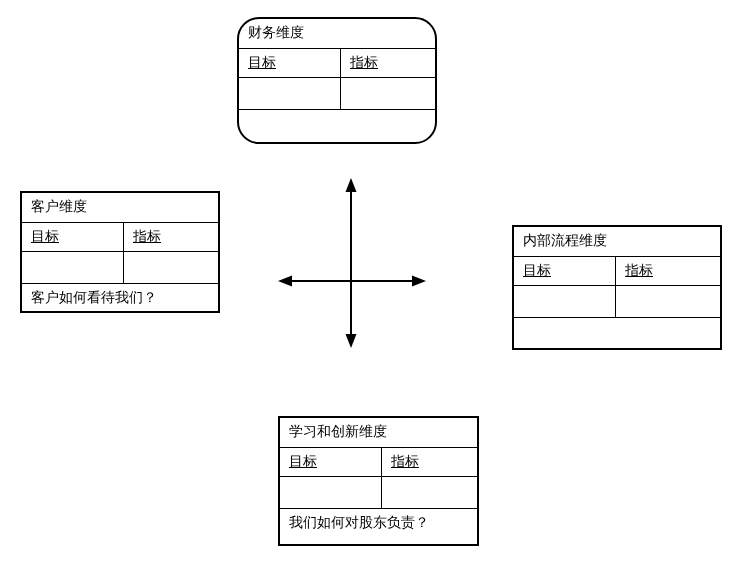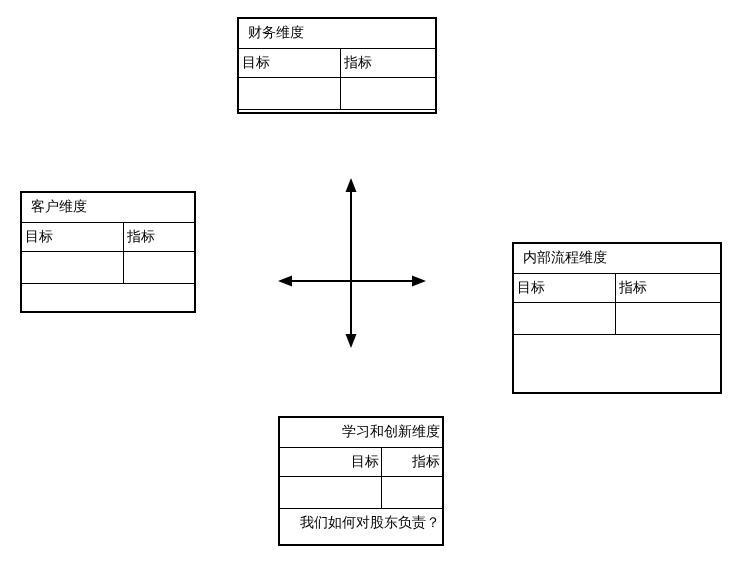--- a/index.html
+++ b/index.html
@@ -35,46 +35,47 @@
   .bsc-row.last {
     border-bottom: none;
   }
   .bsc-row.split {
     display: grid;
     grid-template-columns: 102px 1fr;
     padding: 0;
   }
   .bsc-cell {
     box-sizing: border-box;
-    padding: 5px 2px 0 3px;
+    padding: 5px 2px 0 9px;
     overflow: hidden;
     white-space: nowrap;
+    text-decoration: underline;
   }
   .bsc-cell.goal {
     border-right: 1px solid #000000;
   }
   #axes-cross {
     position: absolute;
     left: 0;
     top: 0;
     pointer-events: none;
   }
   #axes-cross line {
     stroke: #000000;
     stroke-width: 2;
   }
   #axes-cross polygon {
     fill: #000000;
     stroke: none;
   }
   
-  #box-financial { left: 237px; top: 17px;  width: 200px; height: 97px; }
-  #box-customer  { left: 20px;  top: 191px; width: 176px; height: 122px; }
-  #box-internal  { left: 512px; top: 242px; width: 210px; height: 152px; }
-  #box-learning  { left: 278px; top: 416px; width: 166px; height: 130px; text-align: right; }
+  #box-financial { left: 237px; top: 17px;  width: 200px; height: 127px; border-radius: 22px; }
+  #box-customer  { left: 20px;  top: 191px; width: 200px; height: 122px; }
+  #box-internal  { left: 512px; top: 225px; width: 210px; height: 125px; }
+  #box-learning  { left: 278px; top: 416px; width: 201px; height: 130px; }
 </style>
 </head>
 <body>
 
 <div id="canvas">
 
   <div class="bsc-box" id="box-financial">
     <div class="bsc-row">财务维度</div>
     <div class="bsc-row split">
       <div class="bsc-cell goal">目标</div>
@@ -89,20 +90,21 @@
   <div class="bsc-box" id="box-customer">
     <div class="bsc-row">客户维度</div>
     <div class="bsc-row split">
       <div class="bsc-cell goal">目标</div>
       <div class="bsc-cell">指标</div>
     </div>
     <div class="bsc-row split">
       <div class="bsc-cell goal"></div>
       <div class="bsc-cell"></div>
     </div>
+    <div class="bsc-row last">客户如何看待我们？</div>
   </div>
 
   <div class="bsc-box" id="box-internal">
     <div class="bsc-row">内部流程维度</div>
     <div class="bsc-row split">
       <div class="bsc-cell goal">目标</div>
       <div class="bsc-cell">指标</div>
     </div>
     <div class="bsc-row split">
       <div class="bsc-cell goal"></div>

